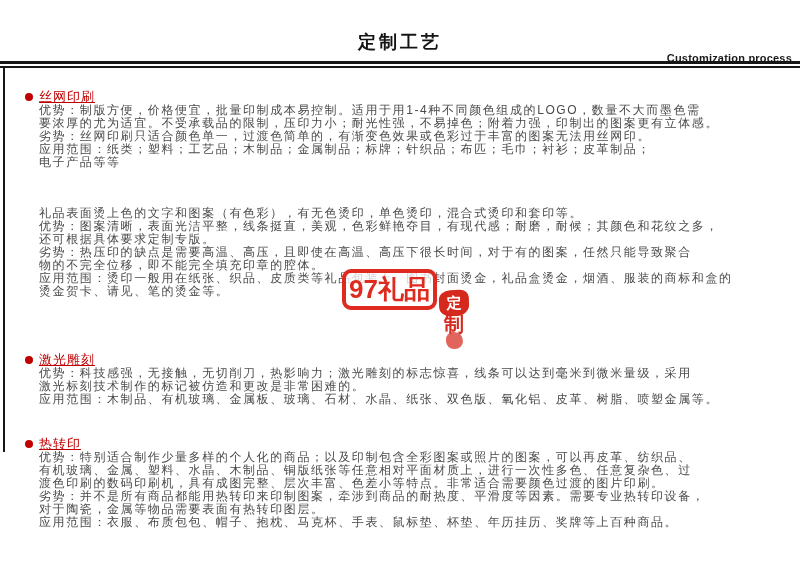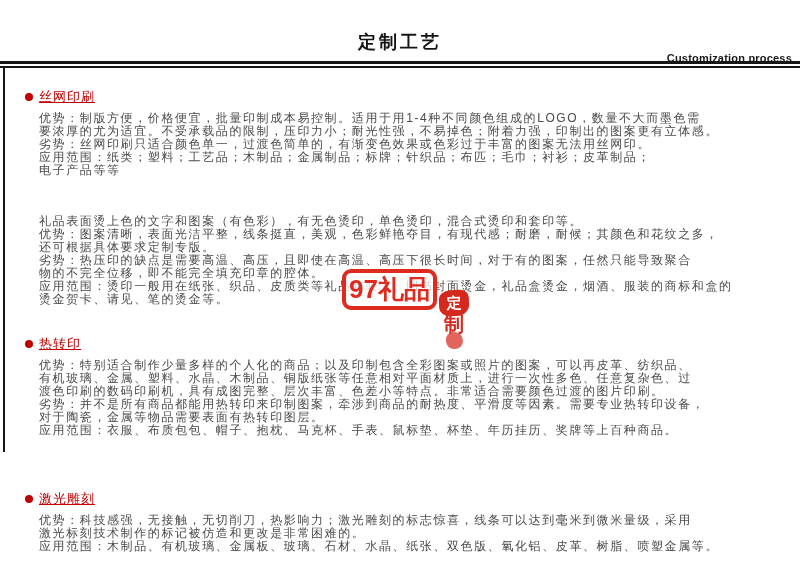--- a/index.html
+++ b/index.html
@@ -53,21 +53,21 @@
   }
   .topic-heading{
     margin-left:6px;
     font-size:13px;font-weight:normal;
     color:var(--accent);
     text-decoration:underline;
     letter-spacing:1px;
     line-height:14px;
   }
   .topic-body{
-    margin-left:14px;margin-top:8px;
+    margin-left:14px;
     font-size:12px;line-height:13px;
     letter-spacing:1.6px;
     white-space:pre-line;
     color:var(--body-text);
   }
   
   .watermark{position:absolute;left:0;top:0;width:100%;height:100%;pointer-events:none;}
   .wm-box{
     position:absolute;left:342px;top:269px;
     width:95px;height:41px;
@@ -126,41 +126,41 @@
   <section class="topic">
     <p class="topic-body">礼品表面烫上色的文字和图案（有色彩），有无色烫印，单色烫印，混合式烫印和套印等。
 优势：图案清晰，表面光洁平整，线条挺直，美观，色彩鲜艳夺目，有现代感；耐磨，耐候；其颜色和花纹之多，
 还可根据具体要求定制专版。
 劣势：热压印的缺点是需要高温、高压，且即使在高温、高压下很长时间，对于有的图案，任然只能导致聚合
 物的不完全位移，即不能完全填充印章的腔体。
 应用范围：烫印一般用在纸张、织品、皮质类等礼品包装上。图书封面烫金，礼品盒烫金，烟酒、服装的商标和盒的
 烫金贺卡、请见、笔的烫金等。</p>
   </section>
 
+  <section class="topic t4">
+    <div class="topic-head">
+      <span class="bullet"></span>
+      <h2 class="topic-heading">激光雕刻</h2>
+    </div>
+    <p class="topic-body">优势：科技感强，无接触，无切削刀，热影响力；激光雕刻的标志惊喜，线条可以达到毫米到微米量级，采用
+激光标刻技术制作的标记被仿造和更改是非常困难的。
+应用范围：木制品、有机玻璃、金属板、玻璃、石材、水晶、纸张、双色版、氧化铝、皮革、树脂、喷塑金属等。</p>
+  </section>
+
   <section class="topic t3">
     <div class="topic-head">
       <span class="bullet"></span>
       <h2 class="topic-heading">热转印</h2>
     </div>
     <p class="topic-body">优势：特别适合制作少量多样的个人化的商品；以及印制包含全彩图案或照片的图案，可以再皮革、纺织品、
 有机玻璃、金属、塑料、水晶、木制品、铜版纸张等任意相对平面材质上，进行一次性多色、任意复杂色、过
 渡色印刷的数码印刷机，具有成图完整、层次丰富、色差小等特点。非常适合需要颜色过渡的图片印刷。
 劣势：并不是所有商品都能用热转印来印制图案，牵涉到商品的耐热度、平滑度等因素。需要专业热转印设备，
 对于陶瓷，金属等物品需要表面有热转印图层。
 应用范围：衣服、布质包包、帽子、抱枕、马克杯、手表、鼠标垫、杯垫、年历挂历、奖牌等上百种商品。</p>
-  </section>
-
-  <section class="topic t4">
-    <div class="topic-head">
-      <span class="bullet"></span>
-      <h2 class="topic-heading">激光雕刻</h2>
-    </div>
-    <p class="topic-body">优势：科技感强，无接触，无切削刀，热影响力；激光雕刻的标志惊喜，线条可以达到毫米到微米量级，采用
-激光标刻技术制作的标记被仿造和更改是非常困难的。
-应用范围：木制品、有机玻璃、金属板、玻璃、石材、水晶、纸张、双色版、氧化铝、皮革、树脂、喷塑金属等。</p>
   </section>
 
 </div>
 
 <div class="watermark">
   <div class="wm-box">97礼品</div>
   <div class="wm-seal">
     <span class="seal-top">定</span>
     <span class="seal-tail"></span>
     <span class="seal-bottom">制</span>

